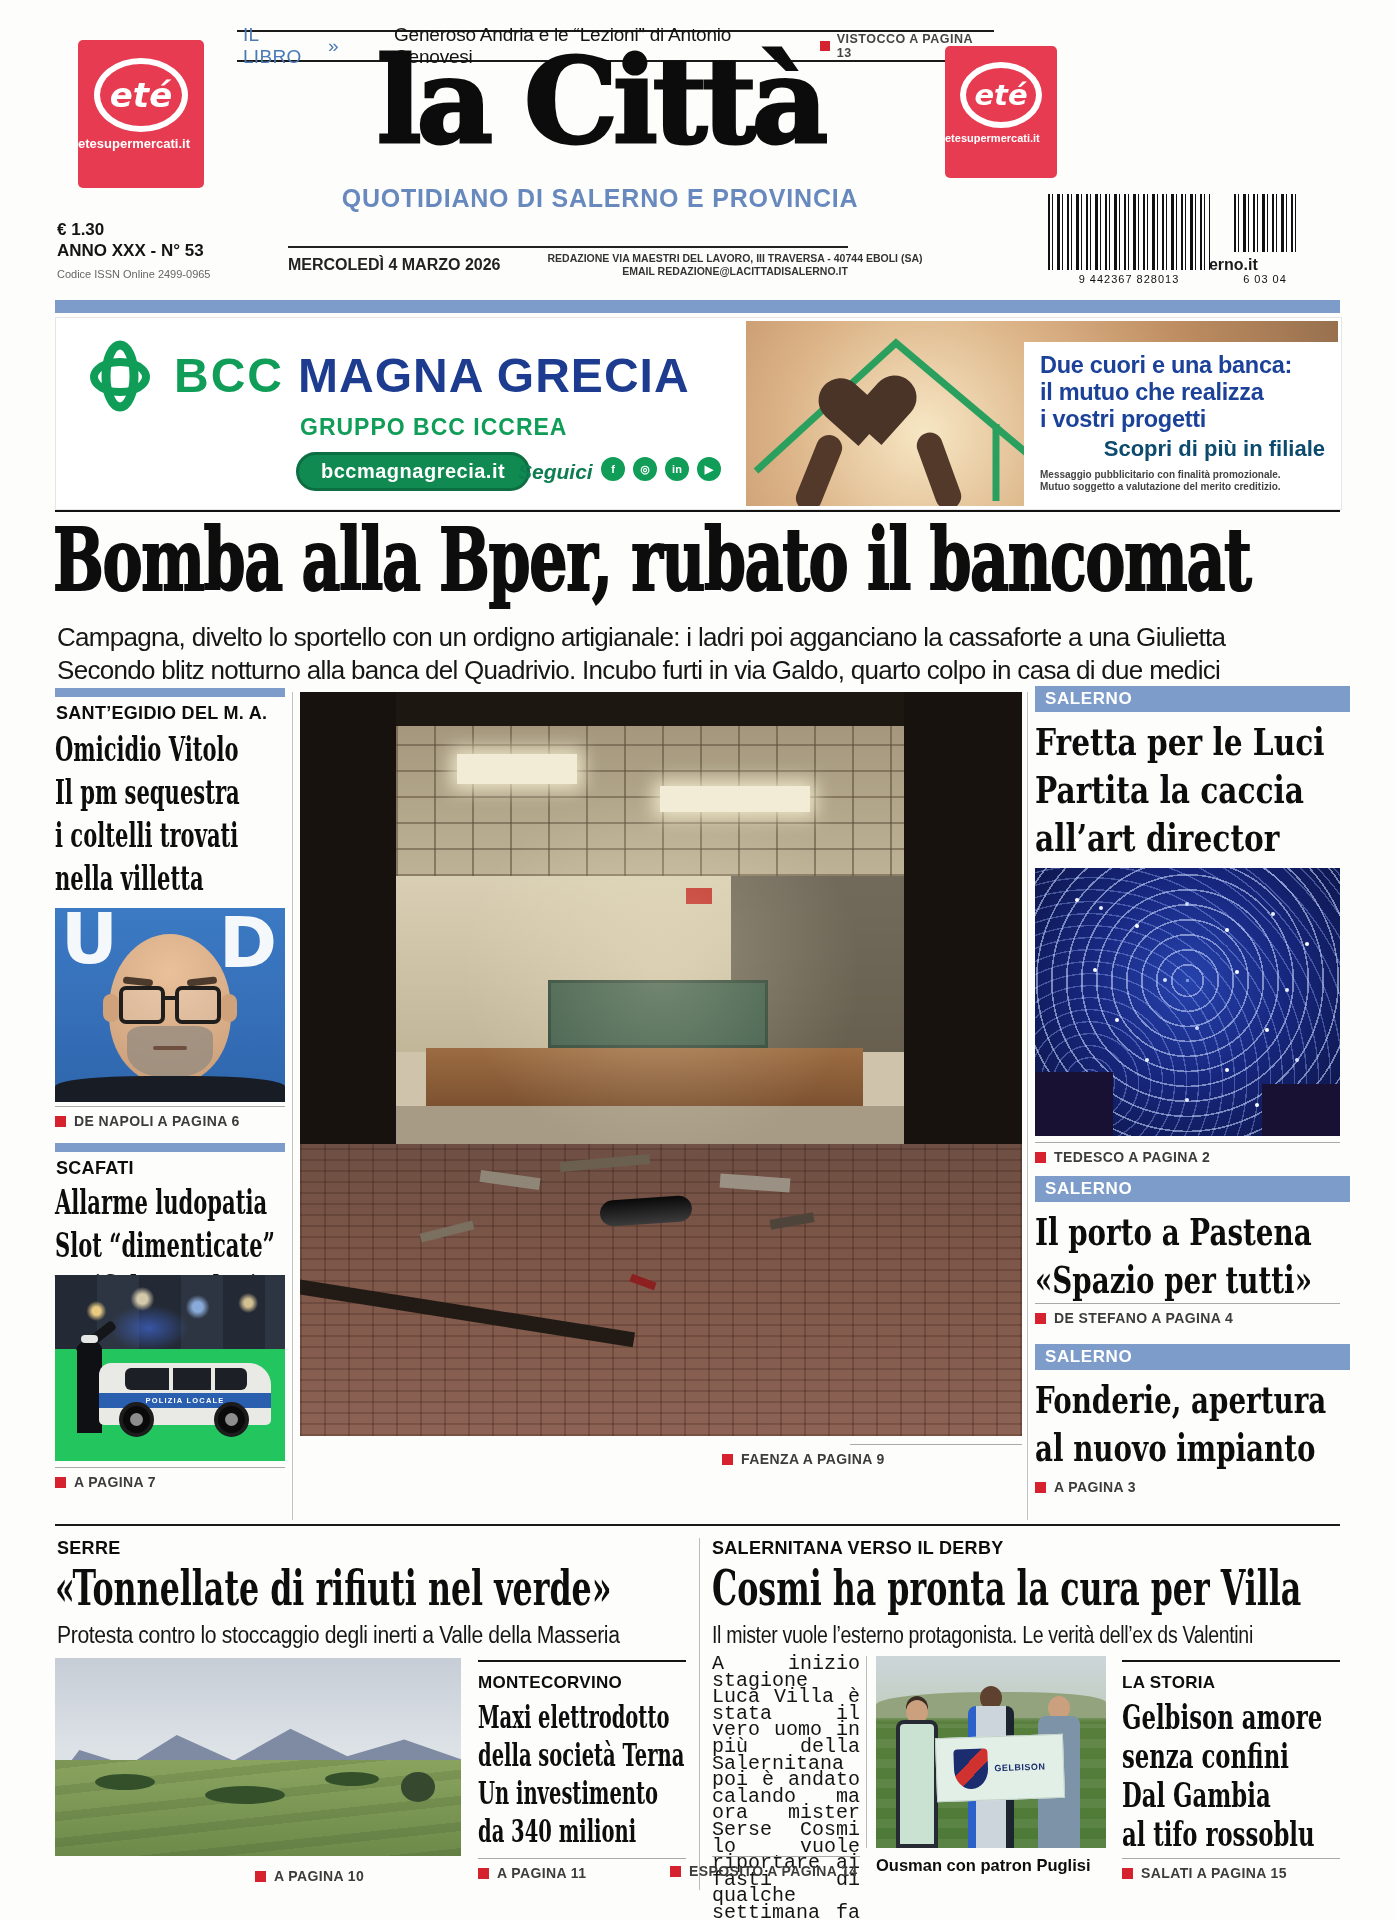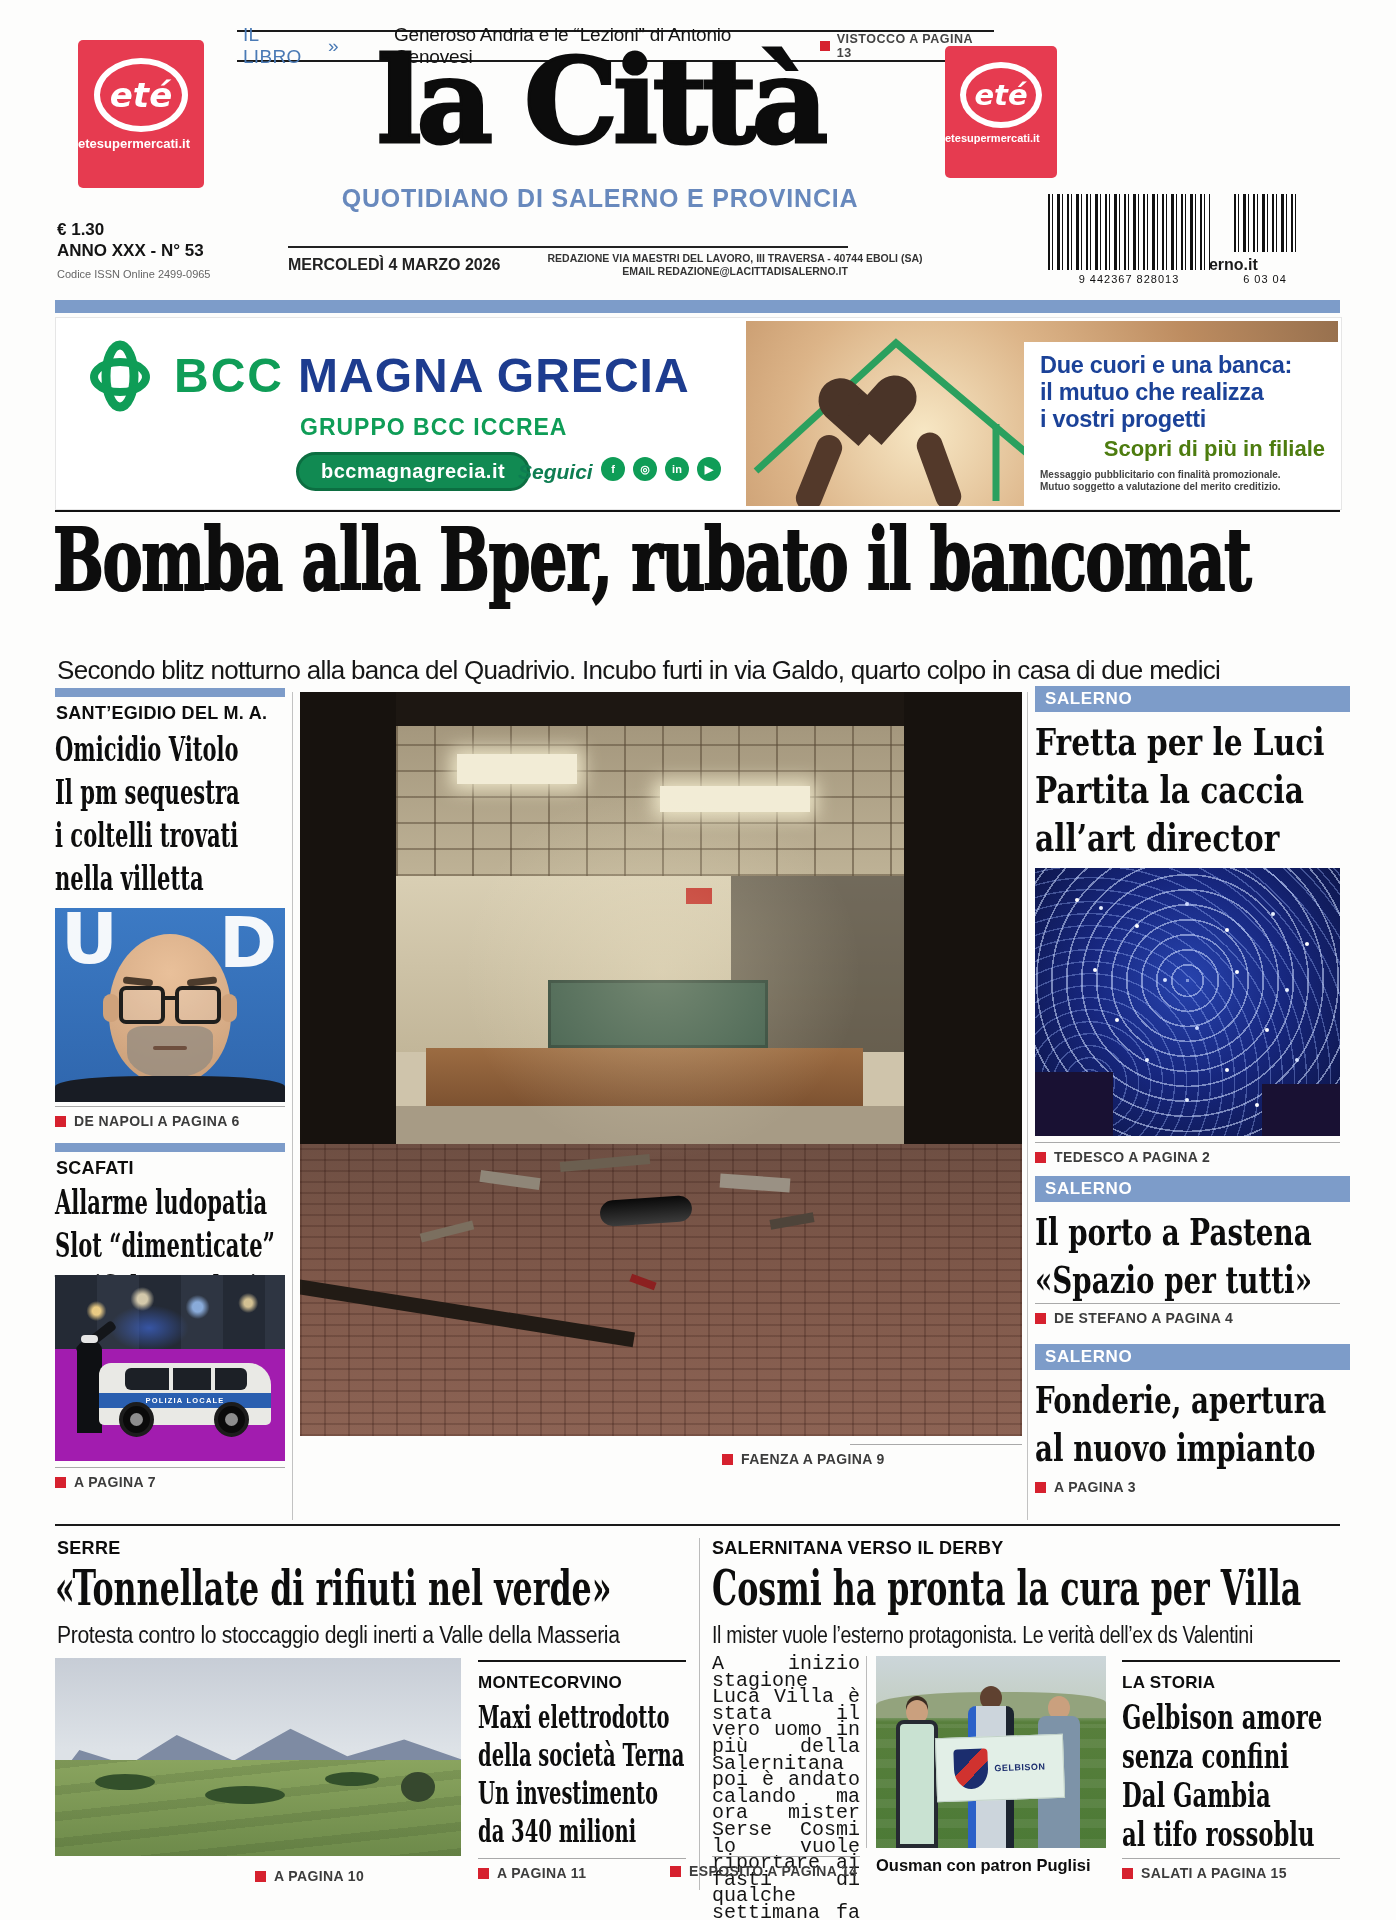--- a/index.html
+++ b/index.html
@@ -49,21 +49,21 @@
   .soc{width:24px;height:24px;border-radius:50%;background:#0f9d57;color:#fff;display:flex;align-items:center;
        justify-content:center;font-size:11px;font-weight:bold;}
   .adphoto{background:radial-gradient(circle at 30% 60%,#f7e7c4 0%,#dcb488 32%,#bd8c60 65%,#97704e 100%);overflow:hidden;}
   .heart{width:86px;height:76px;transform:rotate(-3deg);}
   .heart:before,.heart:after{content:"";position:absolute;width:44px;height:66px;background:#4a3428;
        border-radius:44px 44px 0 0;top:0;left:21px;transform:rotate(-45deg);transform-origin:0 100%;}
   .heart:after{left:0;transform:rotate(45deg);transform-origin:100% 100%;}
   .arm{position:absolute;background:#53392a;border-radius:14px;}
   .adpanel{background:#fff;padding:10px 14px 8px 16px;}
   .adclaim{color:#1b4298;font-weight:bold;font-size:23.5px;line-height:27px;letter-spacing:-.3px;}
-  .adcta{color:#4d7c0f;font-weight:bold;font-size:22px;text-align:right;margin-top:3px;}
+  .adcta{color:#0c4a6e;font-weight:bold;font-size:22px;text-align:right;margin-top:3px;}
   .addisc{font-size:10px;font-weight:bold;color:#444;line-height:12px;}
 
   
   .leadhead{font-size:86px;letter-spacing:-2px;-webkit-text-stroke:2px #0d0d0d;line-height:1;}
   .deck{font-size:26px;color:#161616;letter-spacing:-.7px;}
 
   
   .lefthead{font-size:34px;line-height:43px;}
   .righthead{font-size:38px;line-height:48px;}
   .salbar{height:26px;display:flex;align-items:center;padding-left:10px;color:#fff;
@@ -110,21 +110,21 @@
            background:radial-gradient(circle at 50% 26%,#e9c09a,#d6ab85 60%,#c59a74);}
   .vt-ear{position:absolute;top:86px;width:16px;height:28px;background:#cfa27b;border-radius:8px;}
   .vt-brow{position:absolute;top:70px;width:30px;height:7px;background:#4c3b2c;border-radius:4px;}
   .vt-lens{position:absolute;top:78px;width:38px;height:30px;border:4px solid #1f1e1c;border-radius:7px;background:rgba(240,240,240,.18);}
   .vt-bridge{position:absolute;top:88px;left:50%;width:14px;height:4px;margin-left:-7px;background:#1f1e1c;}
   .vt-beard{position:absolute;left:50%;top:118px;width:86px;height:52px;margin-left:-43px;border-radius:20% 20% 48% 48%;
             background:rgba(150,140,128,.8);}
   .vt-mouth{position:absolute;left:50%;top:138px;width:34px;height:4px;margin-left:-17px;background:#6e4f3e;border-radius:3px;}
   .vt-sh{position:absolute;left:0;right:0;bottom:0;height:26px;background:#181c24;border-radius:40% 40% 0 0;}
   
-  #photo-police{background:#a21caf;}
+  #photo-police{background:#22c55e;}
   .pp-bldg{position:absolute;left:0;right:0;top:0;height:74px;background:
       repeating-linear-gradient(90deg,#242a35 0 42px,#2e3542 42px 84px);}
   .pp-lights{position:absolute;left:0;right:0;top:0;height:80px;background:
       radial-gradient(circle at 18% 45%,rgba(255,220,140,.9) 0 4px,transparent 10px),
       radial-gradient(circle at 38% 30%,rgba(255,240,200,.8) 0 5px,transparent 12px),
       radial-gradient(circle at 62% 40%,rgba(160,200,255,.8) 0 5px,transparent 12px),
       radial-gradient(circle at 84% 35%,rgba(255,230,170,.8) 0 4px,transparent 10px);}
   .pp-glow{position:absolute;left:54px;top:30px;width:80px;height:46px;background:radial-gradient(ellipse,rgba(70,120,255,.55),transparent 70%);}
   .pp-car{position:absolute;left:44px;top:88px;width:172px;height:62px;background:#e9e9e5;border-radius:12px 22px 5px 5px;}
   .pp-win{position:absolute;left:26px;right:24px;top:5px;height:22px;background:#1c2026;border-radius:6px;}
@@ -253,20 +253,21 @@
       <div class="adclaim">il mutuo che realizza</div>
       <div class="adclaim">i vostri progetti</div>
       <div class="adcta">Scopri di più in filiale</div>
       <div class="addisc" style="margin-top:7px;">Messaggio pubblicitario con finalità promozionale.</div>
       <div class="addisc">Mutuo soggetto a valutazione del merito creditizio.</div>
     </div>
   </div>
 
   <div class="abs" style="left:55px;top:510px;width:1285px;border-top:2.5px solid #111;"></div>
   <div class="abs serifhead leadhead nowrap headblock" style="left:53px;top:517px;transform:scaleX(0.70);">Bomba alla Bper, rubato il bancomat</div>
+  <div class="abs deck nowrap" style="left:57px;top:622px;">Campagna, divelto lo sportello con un ordigno artigianale: i ladri poi agganciano la cassaforte a una Giulietta</div>
   <div class="abs deck nowrap" style="left:57px;top:655px;">Secondo blitz notturno alla banca del Quadrivio. Incubo furti in via Galdo, quarto colpo in casa di due medici</div>
 
   <div class="abs" style="left:292px;top:692px;height:828px;border-left:1px solid #c2c2c2;"></div>
   <div class="abs" style="left:1027px;top:692px;height:828px;border-left:1px solid #c2c2c2;"></div>
 
   <div class="abs bluebar" style="left:55px;top:688px;width:230px;height:9px;"></div>
   <div class="abs kicker" style="left:56px;top:703px;font-size:18px;">SANT’EGIDIO DEL M. A.</div>
   <div class="abs serifhead lefthead headblock" style="left:55px;top:728px;transform:scaleX(0.62);">
     <div>Omicidio Vitolo</div>
     <div>Il pm sequestra</div>

